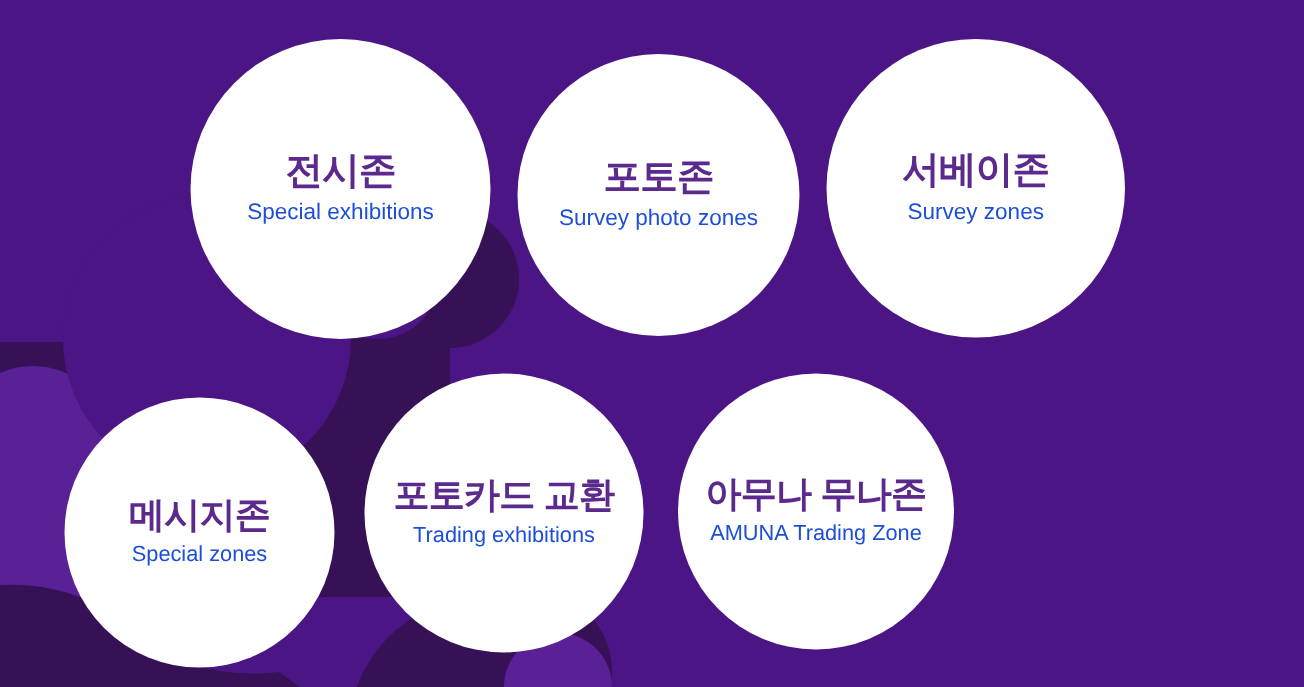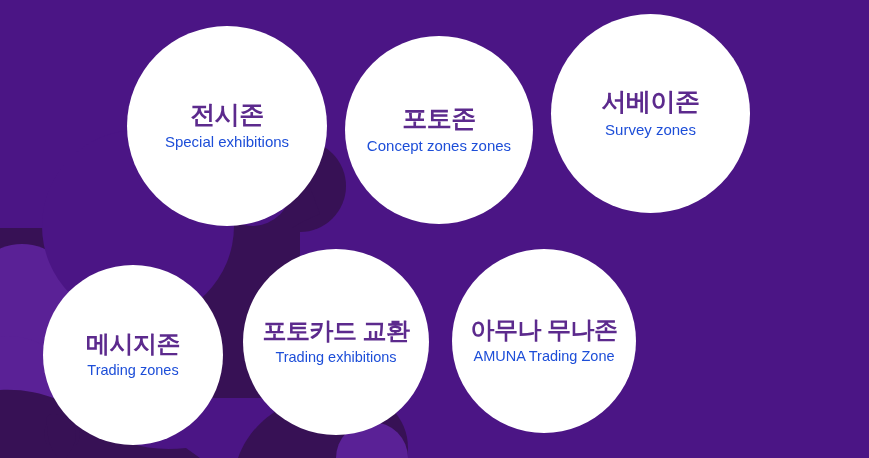--- a/index.html
+++ b/index.html
@@ -49,21 +49,21 @@
   }
   
   .row-top .zone-title { font-size: 25px; }
   .row-top .zone-sub   { font-size: 15px; }
   
   .row-bottom .zone-title { font-size: 24px; }
   .row-bottom .zone-sub   { font-size: 14.5px; }
 
   #b0 { left: 127px; top: 26px;  width: 200px; height: 200px; }
   #b1 { left: 345px; top: 36px;  width: 188px; height: 188px; }
-  #b2 { left: 551px; top: 14px;  width: 199px; height: 199px; }
+  #b2 { left: 551px; top: 26px;  width: 199px; height: 199px; }
   #b3 { left: 43px;  top: 265px; width: 180px; height: 180px; }
   #b4 { left: 243px; top: 249px; width: 186px; height: 186px; }
   #b5 { left: 452px; top: 249px; width: 184px; height: 184px; }
   #b6 { left: 658px; top: 249px; width: 190px; height: 190px; }
 </style>
 </head>
 <body>
 
 <div id="slide">
 
@@ -96,31 +96,31 @@
     </g>
   </svg>
 
   <div class="zone-bubble row-top" id="b0">
     <div class="zone-title">전시존</div>
     <div class="zone-sub">Special exhibitions</div>
   </div>
 
   <div class="zone-bubble row-top" id="b1">
     <div class="zone-title">포토존</div>
-    <div class="zone-sub">Concept zones zones</div>
+    <div class="zone-sub">Survey photo zones</div>
   </div>
 
   <div class="zone-bubble row-top" id="b2">
     <div class="zone-title">서베이존</div>
     <div class="zone-sub">Survey zones</div>
   </div>
 
   <div class="zone-bubble row-bottom" id="b3">
     <div class="zone-title">메시지존</div>
-    <div class="zone-sub">Trading zones</div>
+    <div class="zone-sub">Special zones</div>
   </div>
 
   <div class="zone-bubble row-bottom" id="b4">
     <div class="zone-title">포토카드 교환</div>
     <div class="zone-sub">Trading exhibitions</div>
   </div>
 
   <div class="zone-bubble row-bottom" id="b5">
     <div class="zone-title">아무나 무나존</div>
     <div class="zone-sub">AMUNA Trading Zone</div>

